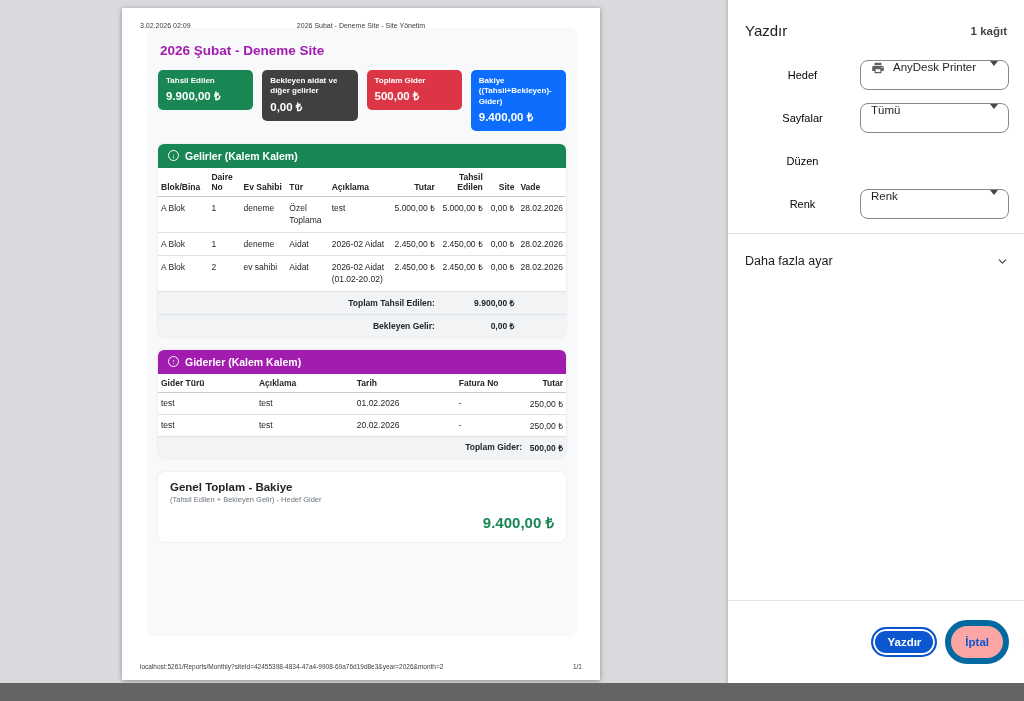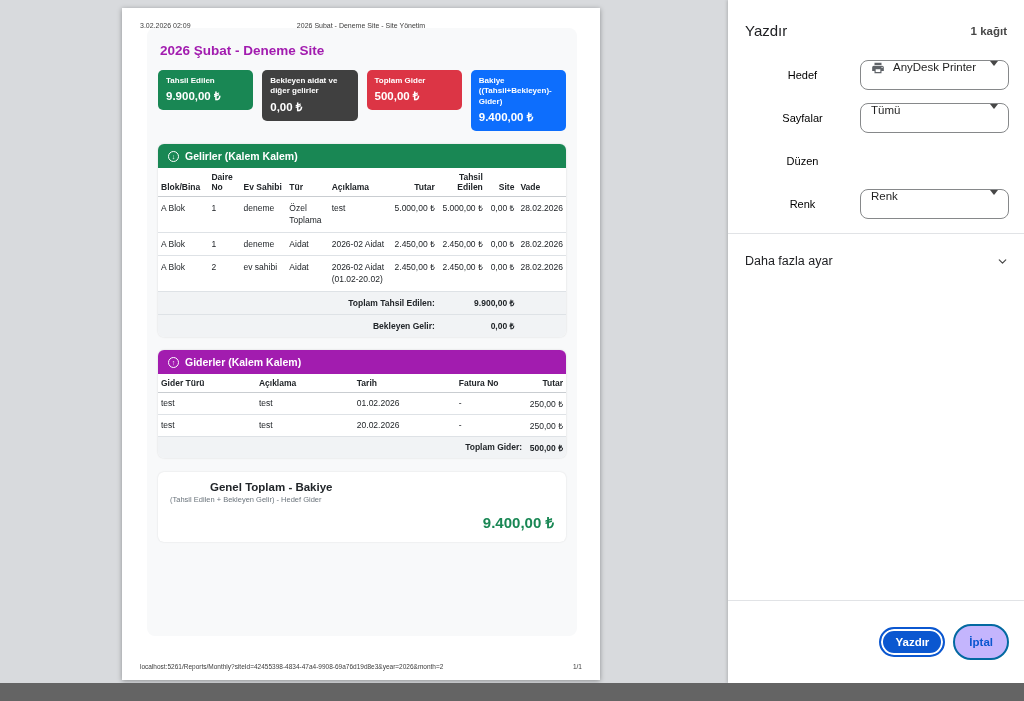--- a/index.html
+++ b/index.html
@@ -20,38 +20,38 @@
   .report-title { font-size:13.5px; font-weight:bold; color:#a21caf; margin:2px 0 12px 2px; }
 
   .cards { display:flex; gap:9px; align-items:flex-start; }
   .scard { flex:1 1 0; border-radius:5px; color:#fff; padding:6px 8px 7px 8px; }
   .scard-label { font-size:8px; line-height:1.3; font-weight:bold; overflow-wrap:anywhere; }
   .scard-value { font-size:11.5px; font-weight:bold; margin-top:2px; }
 
   .section { margin-top:13px; border-radius:6px; overflow:hidden; background:#fff;
              box-shadow:0 0 2px rgba(0,0,0,.15); }
   .section-head { color:#fff; font-weight:bold; font-size:10.5px; padding:6px 10px;
-                  display:flex; align-items:flex-end; gap:6px; }
+                  display:flex; align-items:flex-start; gap:6px; }
   .circle-arrow { width:11px; height:11px; border:1px solid #fff; border-radius:50%;
                   display:inline-flex; align-items:center; justify-content:center;
                   font-size:7px; line-height:1; font-weight:normal; }
   table { width:100%; border-collapse:collapse; font-size:8.5px; color:#212529; }
   th { font-weight:bold; text-align:left; vertical-align:bottom; padding:4px 3px;
        border-bottom:1.5px solid #c9cdd1; }
   td { vertical-align:top; padding:5px 3px; border-top:1px solid #dee2e6; }
   tr:first-child td { border-top:none; }
   .num { text-align:right; }
   .total-row td { background:#f1f3f5; font-weight:bold; }
   .t-label { text-align:right; }
   .t-value { text-align:right; }
   .inc-table td { line-height:1.45; }
 
   .grand { margin-top:14px; background:#fff; border-radius:6px; padding:9px 12px 10px 12px;
            box-shadow:0 0 2px rgba(0,0,0,.12); }
-  .grand-title { font-size:11.5px; font-weight:bold; color:#212529;margin-left:40px; }
+  .grand-title { font-size:11.5px; font-weight:bold; color:#212529; }
   .grand-sub { font-size:7.5px; color:#6c757d; margin-top:2px; }
   .grand-value { font-size:15px; font-weight:bold; color:#198754; text-align:right; margin-top:8px; }
 
   
   .panel { position:absolute; left:728px; top:0; width:296px; height:683px; background:#fff;
            box-shadow:-1px 0 3px rgba(0,0,0,.18); }
   .panel-header { display:flex; justify-content:space-between; align-items:center;
                   padding:22px 17px 6px 17px; }
   .panel-title { font-size:15px; color:#202124; }
   .panel-sheets { font-size:11.5px; color:#474747; font-weight:bold; }
@@ -66,21 +66,21 @@
   .more-row { position:absolute; left:17px; right:15px; top:248px; height:26px; display:flex;
               align-items:center; justify-content:space-between; cursor:pointer; }
   .more-label { font-size:12.5px; color:#202124; }
   .panel-footer { position:absolute; left:0; right:0; bottom:0; height:83px; border-top:1px solid #e1e3e6;
                   display:flex; align-items:center; justify-content:flex-end; gap:8px; padding:0 15px; }
   .btn { height:30px; border-radius:999px; font-size:11.5px; font-weight:bold;
          display:inline-flex; align-items:center; justify-content:center; cursor:pointer;
          font-family:"Liberation Sans", sans-serif; }
   .btn-primary { background:#0b57d0; color:#fff; border:2px solid #0b57d0;
                  box-shadow:inset 0 0 0 2px #fff; padding:0 14px; }
-  .btn-secondary { background:#c4b5fd; color:#0b57d0; border:2px solid #0369a1; padding:16px 14px; }
+  .btn-secondary { background:#fca5a5; color:#0b57d0; border:6px solid #0369a1; padding:16px 14px; }
 
   .bottom-bar { position:absolute; left:0; bottom:0; width:1024px; height:18px; background:#646464; }
 </style>
 </head>
 <body>
 
 <div class="preview-area">
   <div class="page">
 
     <div class="page-head">

